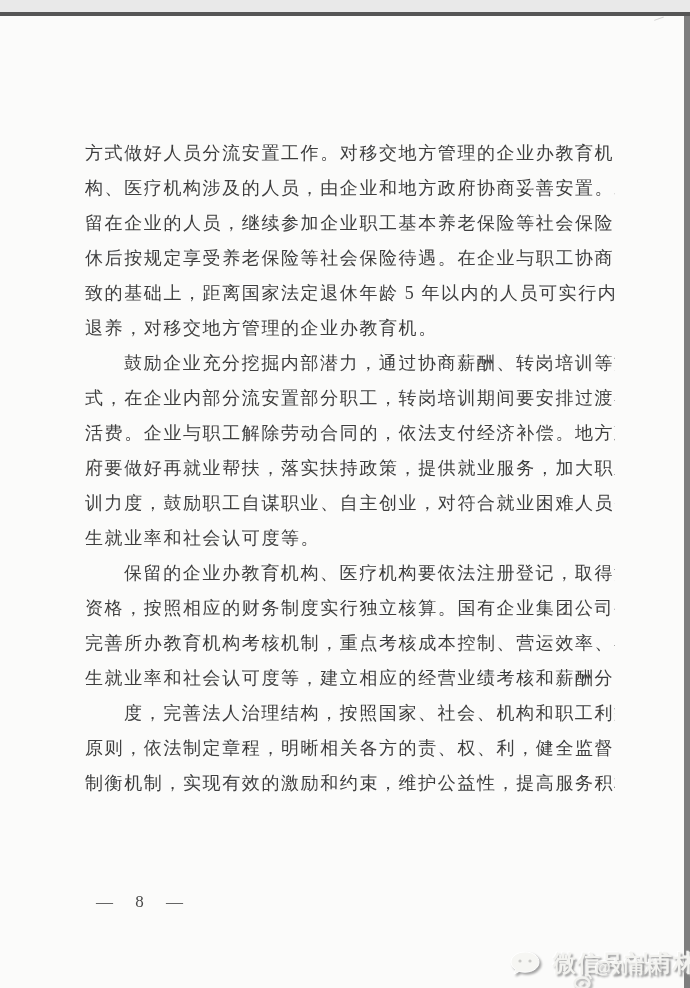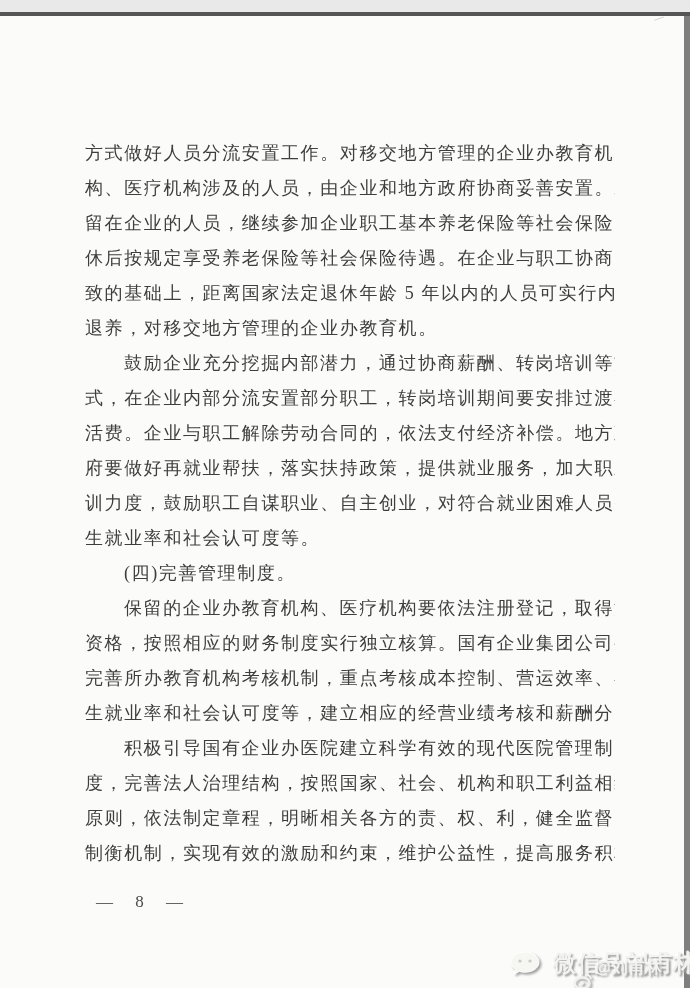--- a/index.html
+++ b/index.html
@@ -66,33 +66,29 @@
 
     <div class="para indent">
       <div class="line">鼓励企业充分挖掘内部潜力，通过协商薪酬、转岗培训等方</div>
       <div class="line">式，在企业内部分流安置部分职工，转岗培训期间要安排过渡期生</div>
       <div class="line">活费。企业与职工解除劳动合同的，依法支付经济补偿。地方政</div>
       <div class="line">府要做好再就业帮扶，落实扶持政策，提供就业服务，加大职业培</div>
       <div class="line">训力度，鼓励职工自谋职业、自主创业，对符合就业困难人员条件</div>
       <div class="line">生就业率和社会认可度等。</div>
     </div>
 
-    <div class="para indent">
-      <div class="line">(四)完善管理制度。</div>
-    </div>
 
     <div class="para indent">
       <div class="line">保留的企业办教育机构、医疗机构要依法注册登记，取得法人</div>
       <div class="line">资格，按照相应的财务制度实行独立核算。国有企业集团公司要</div>
       <div class="line">完善所办教育机构考核机制，重点考核成本控制、营运效率、毕业</div>
       <div class="line">生就业率和社会认可度等，建立相应的经营业绩考核和薪酬分配</div>
     </div>
 
     <div class="para indent">
-      <div class="line">积极引导国有企业办医院建立科学有效的现代医院管理制</div>
       <div class="line">度，完善法人治理结构，按照国家、社会、机构和职工利益相统一的</div>
       <div class="line">原则，依法制定章程，明晰相关各方的责、权、利，健全监督、决策和</div>
       <div class="line">制衡机制，实现有效的激励和约束，维护公益性，提高服务积极性。</div>
     </div>
 
   </div>
 
   <div class="page-number">— 8 —</div>
 
   <div class="watermark">

